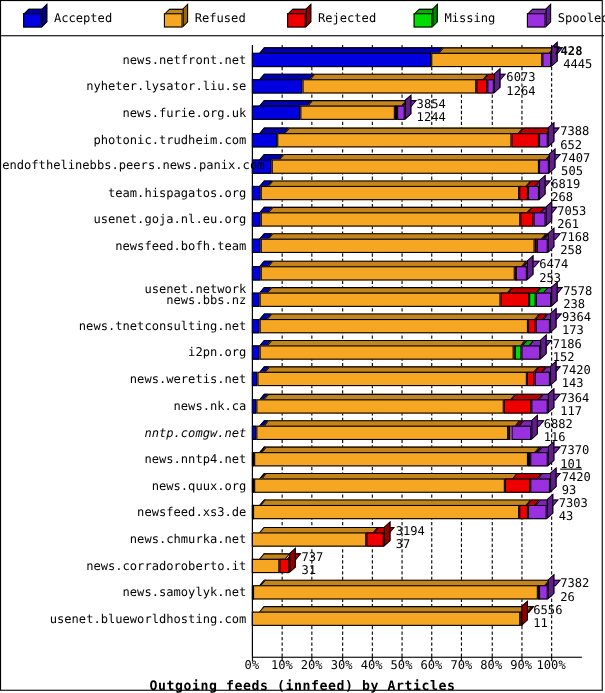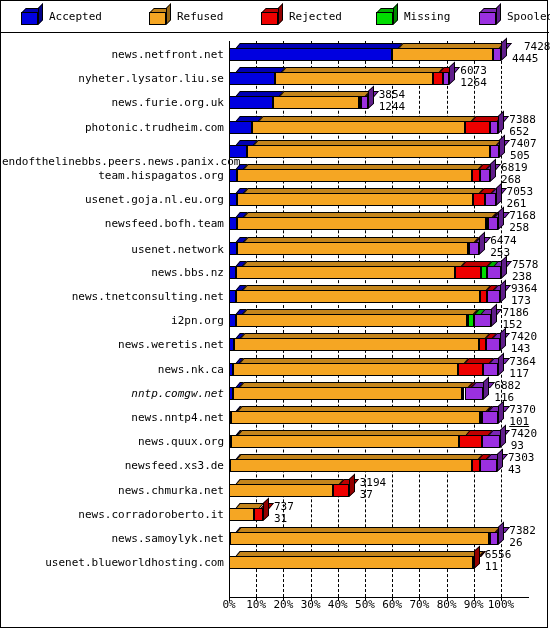--- a/index.html
+++ b/index.html
@@ -361,41 +361,41 @@
           <div class="seg-top" style="left: 250.31px; width: 0.4896px; background: rgb(190, 0, 0);"></div>
           <div class="seg" style="left: 244.31px; width: 0.4896px; background: rgb(238, 0, 0);"></div>
           <div class="cap-side" style="left: 244.8px; background: rgb(148, 0, 0);"></div>
         </div>
       </div>
     <div id="labels">
         <div class="rowlabel" style="top: 16px; right: 325px;">news.netfront.net</div>
         <div class="rowlabel" style="top: 40.2px; right: 325px;">nyheter.lysator.liu.se</div>
         <div class="rowlabel" style="top: 64.4px; right: 325px;">news.furie.org.uk</div>
         <div class="rowlabel" style="top: 88.6px; right: 325px;">photonic.trudheim.com</div>
-        <div class="rowlabel" style="top: 123px; right: 325px; text-align: center;">endofthelinebbs.peers.news.panix.com</div>
+        <div class="rowlabel" style="top: 112px; right: 325px; text-align: center;">endofthelinebbs.peers.news.panix.com</div>
         <div class="rowlabel" style="top: 137px; right: 325px;">team.hispagatos.org</div>
         <div class="rowlabel" style="top: 161.2px; right: 325px;">usenet.goja.nl.eu.org</div>
         <div class="rowlabel" style="top: 185.4px; right: 325px;">newsfeed.bofh.team</div>
-        <div class="rowlabel" style="top: 211px; right: 325px;">usenet.network</div>
+        <div class="rowlabel" style="top: 224px; right: 325px;">usenet.network</div>
         <div class="rowlabel" style="top: 233.8px; right: 325px;">news.bbs.nz</div>
         <div class="rowlabel" style="top: 258px; right: 325px;">news.tnetconsulting.net</div>
         <div class="rowlabel" style="top: 282.2px; right: 325px;">i2pn.org</div>
         <div class="rowlabel" style="top: 306.4px; right: 325px;">news.weretis.net</div>
         <div class="rowlabel" style="top: 330.6px; right: 325px;">news.nk.ca</div>
         <div class="rowlabel" style="top: 354.8px; right: 325px; font-style: italic;">nntp.comgw.net</div>
         <div class="rowlabel" style="top: 379px; right: 325px;">news.nntp4.net</div>
         <div class="rowlabel" style="top: 403.2px; right: 325px;">news.quux.org</div>
         <div class="rowlabel" style="top: 427.4px; right: 325px;">newsfeed.xs3.de</div>
         <div class="rowlabel" style="top: 451.6px; right: 325px;">news.chmurka.net</div>
         <div class="rowlabel" style="top: 475.8px; right: 325px;">news.corradoroberto.it</div>
         <div class="rowlabel" style="top: 500px; right: 325px; margin-left: 24px;">news.samoylyk.net</div>
         <div class="rowlabel" style="top: 524.2px; right: 325px;">usenet.blueworldhosting.com</div>
       </div>
     <div id="values">
-        <div class="vallabel" style="left: 523px; top: 8px;">7428</div>
+        <div class="vallabel" style="left: 502px; top: 8px; font-weight: bold;">7428</div>
         <div class="vallabel" style="left: 511px; top: 20px;">4445</div>
         <div class="vallabel" style="left: 459.32px; top: 32.2px;">6073</div>
         <div class="vallabel" style="left: 459.32px; top: 44.2px;">1264</div>
         <div class="vallabel" style="left: 377.72px; top: 56.4px;">3854</div>
         <div class="vallabel" style="left: 377.72px; top: 68.4px;">1244</div>
         <div class="vallabel" style="left: 508.28px; top: 80.6px;">7388</div>
         <div class="vallabel" style="left: 508.28px; top: 92.6px;">652</div>
         <div class="vallabel" style="left: 509.096px; top: 104.8px;">7407</div>
         <div class="vallabel" style="left: 509.096px; top: 116.8px;">505</div>
         <div class="vallabel" style="left: 500.12px; top: 129px;">6819</div>
@@ -439,20 +439,21 @@
         <div class="xtick" style="left: 262.4px;">20%</div>
         <div class="xtick" style="left: 289.6px;">30%</div>
         <div class="xtick" style="left: 316.8px;">40%</div>
         <div class="xtick" style="left: 344px;">50%</div>
         <div class="xtick" style="left: 371.2px;">60%</div>
         <div class="xtick" style="left: 398.4px;">70%</div>
         <div class="xtick" style="left: 425.6px;">80%</div>
         <div class="xtick" style="left: 452.8px;">90%</div>
         <div class="xtick" style="left: 480px;">100%</div>
       </div>
+    <div id="title">Outgoing feeds (innfeed) by Articles</div>
   <div class="tickmark" style="left: 228px;"></div>
       <div class="tickmark" style="left: 255.2px;"></div>
       <div class="tickmark" style="left: 282.4px;"></div>
       <div class="tickmark" style="left: 309.6px;"></div>
       <div class="tickmark" style="left: 336.8px;"></div>
       <div class="tickmark" style="left: 364px;"></div>
       <div class="tickmark" style="left: 391.2px;"></div>
       <div class="tickmark" style="left: 418.4px;"></div>
       <div class="tickmark" style="left: 445.6px;"></div>
       <div class="tickmark" style="left: 472.8px;"></div>

